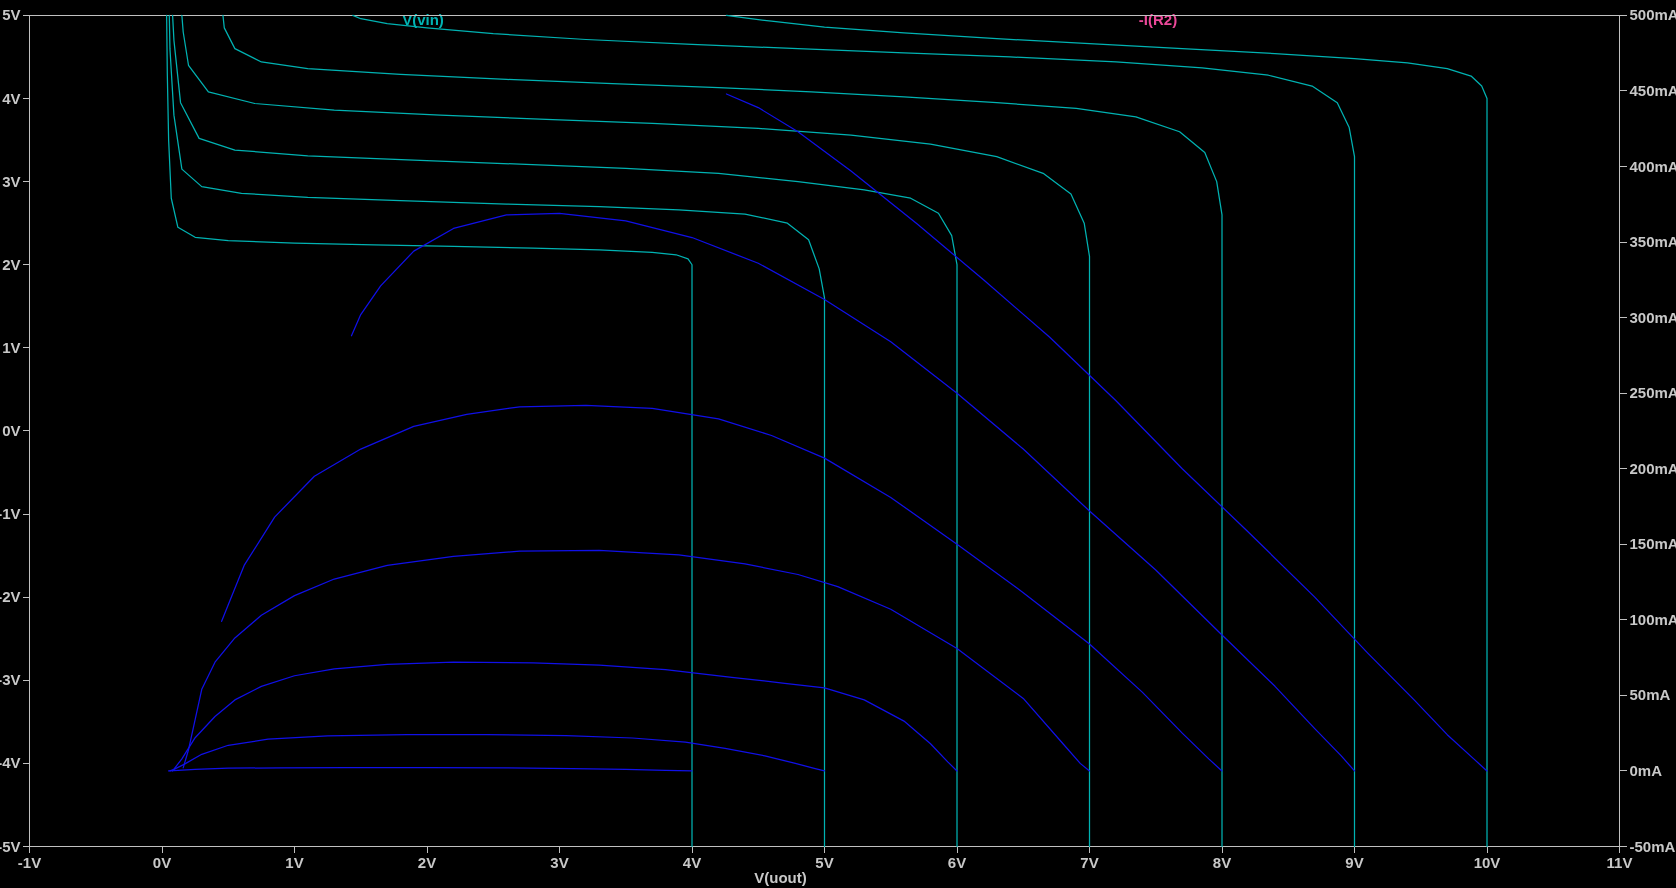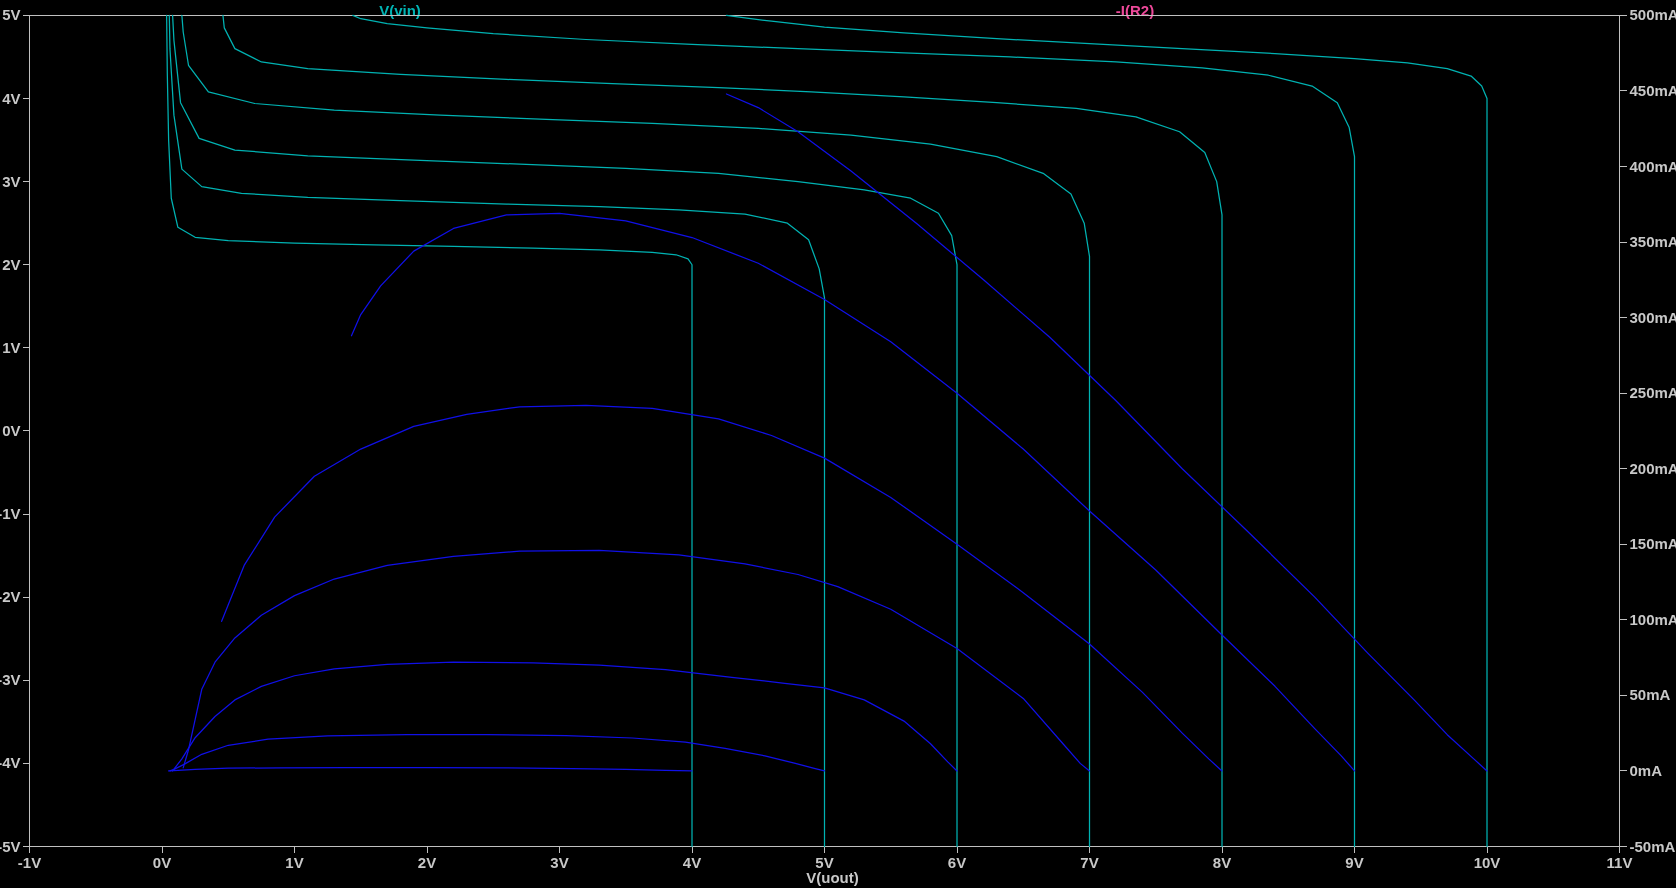--- a/index.html
+++ b/index.html
@@ -4,31 +4,32 @@
 <style>
   html,body{margin:0;padding:0;background:#000;}
   .viewer{
     position:relative;
     width:1676px;height:888px;
     background:#000;
     font-family:"Liberation Sans", sans-serif;
     overflow:hidden;
   }
   .trace-label{
-    position:absolute;top:3px;height:15px;line-height:15px;
+    position:absolute;top:12px;height:15px;line-height:15px;
     font-size:15px;font-weight:bold;
     transform:translateX(-50%);
     white-space:nowrap;
     cursor:pointer;
+    margin-left:23px;
   }
   .tl-vin{left:400px;}
   .tl-ir2{left:1135px;}
   #plot-svg{position:absolute;left:0;top:0;}
   .x-axis-title{
-    position:absolute;left:772px;top:869px;width:121px;
+    position:absolute;left:720px;top:869px;width:121px;
     text-align:center;
     font-size:15px;font-weight:bold;color:#c8c8c8;
   }
 </style>
 </head>
 <body>
 
 <div class="viewer">
   <span class="trace-label tl-vin" style="color: rgb(0, 180, 180);">V(vin)</span>
   <span class="trace-label tl-ir2" style="color: #ec4899;">-I(R2)</span>

